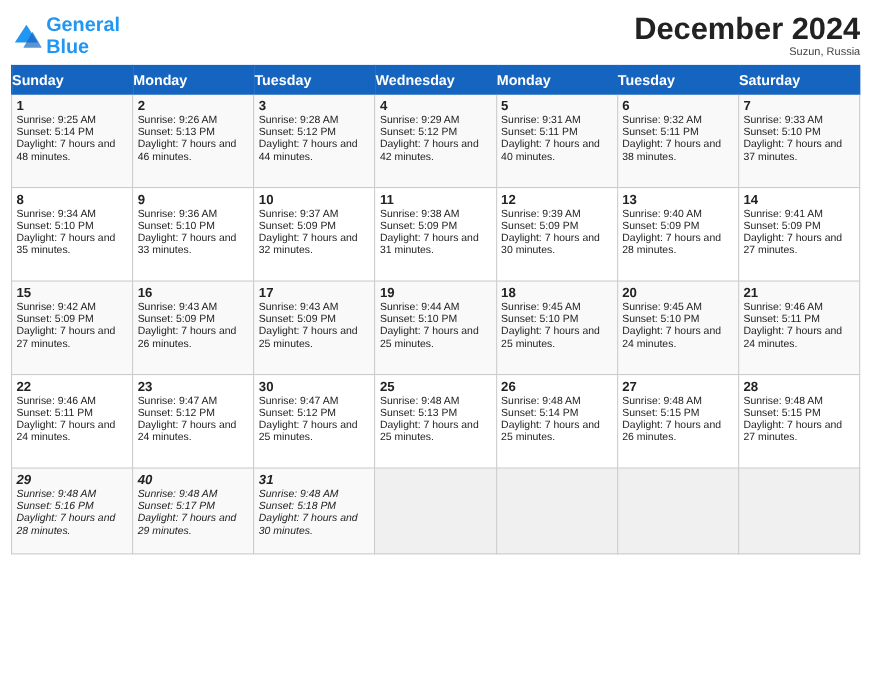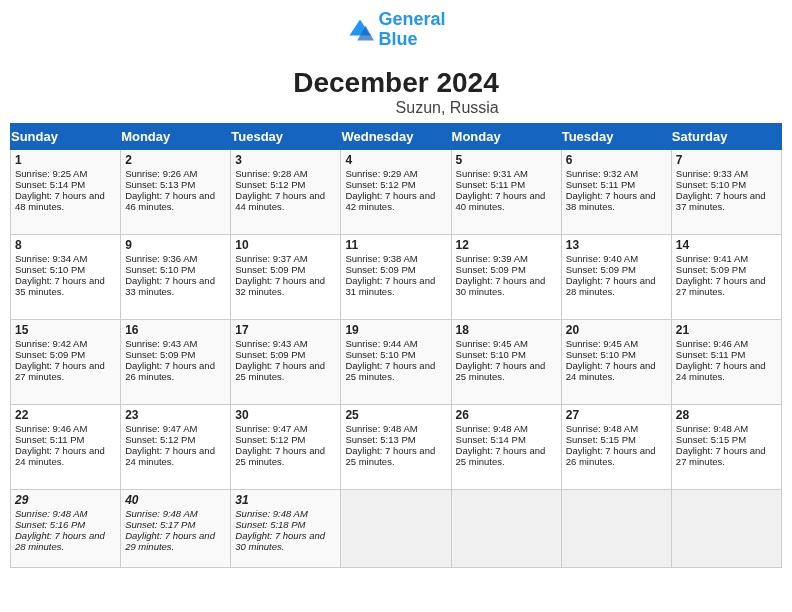--- a/index.html
+++ b/index.html
@@ -7,23 +7,22 @@
       font-family: Arial, sans-serif;
       background: #fff;
       width: 792px;
       height: 612px;
       overflow: hidden;
       padding: 10px;
     }
     .header-area {
       display: flex;
       justify-content: space-between;
-      align-items: center;
+      align-items: flex-end;
       margin-bottom: 6px;
-      flex-direction: column;
     }
     .logo {
       display: flex;
       align-items: center;
       gap: 4px;
     }
     .logo-text {
       font-size: 18px;
       font-weight: bold;
       color: #1a1a2e;
@@ -31,29 +30,28 @@
     }
     .logo-text span {
       color: #2196F3;
     }
     .logo-icon {
       width: 28px;
       height: 28px;
     }
     .title-area {
       text-align: right;
-      margin-top: 17px;
     }
     .month-title {
       font-size: 28px;
       font-weight: bold;
       color: #222;
     }
     .location {
-      font-size: 16px;
+      font-size: 10px;
       color: #444;
     }
     .calendar {
       width: 100%;
       border-collapse: collapse;
       table-layout: fixed;
     }
     .calendar th {
       background: #1565C0;
       color: #fff;

